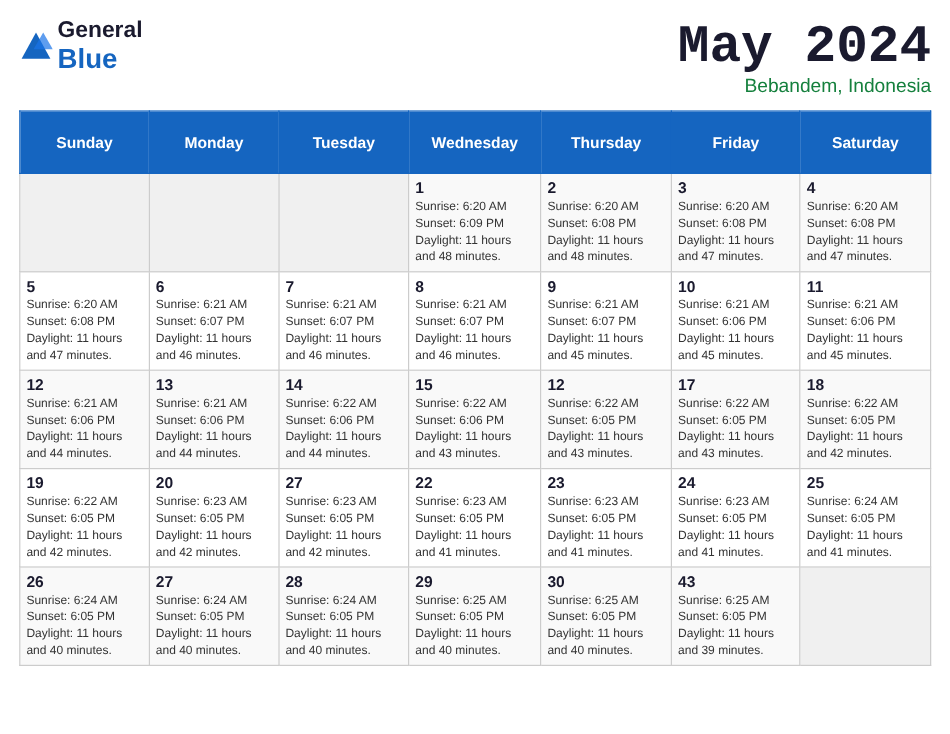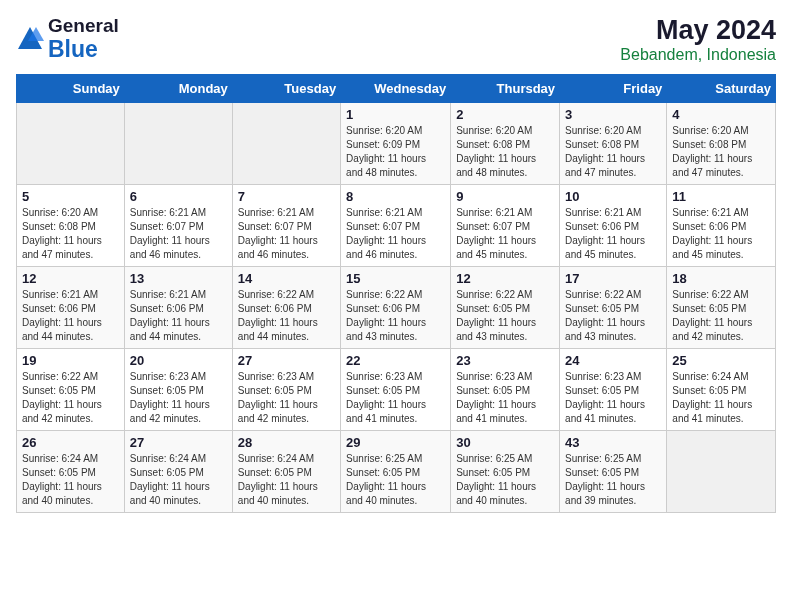--- a/index.html
+++ b/index.html
@@ -37,40 +37,41 @@
     }
     .logo-icon {
       width: 28px;
       height: 28px;
       margin-right: 4px;
     }
     .title-block {
       text-align: right;
     }
     .month-year {
-      font-size: 27px;
+      font-size: 44px;
       font-weight: bold;
       color: #1a1a2e;
       line-height: 1.1;
+      font-family: Liberation Mono, monospace;
     }
     .location {
       font-size: 16px;
       color: #15803d;
       margin-left: 36px;
     }
     table {
       width: 100%;
       border-collapse: collapse;
       font-size: 11px;
     }
     thead tr th {
       background-color: #1565c0;
       color: #fff;
-      padding: 6px 4px;
-      text-align: right;
+      padding: 18px 4px;
+      text-align: center;
       font-size: 13px;
       font-weight: bold;
       border: 1px solid #1565c0;
     }
     tbody tr td {
       border: 1px solid #ccc;
       padding: 4px 5px;
       vertical-align: top;
       width: 113px;
       min-height: 80px;

